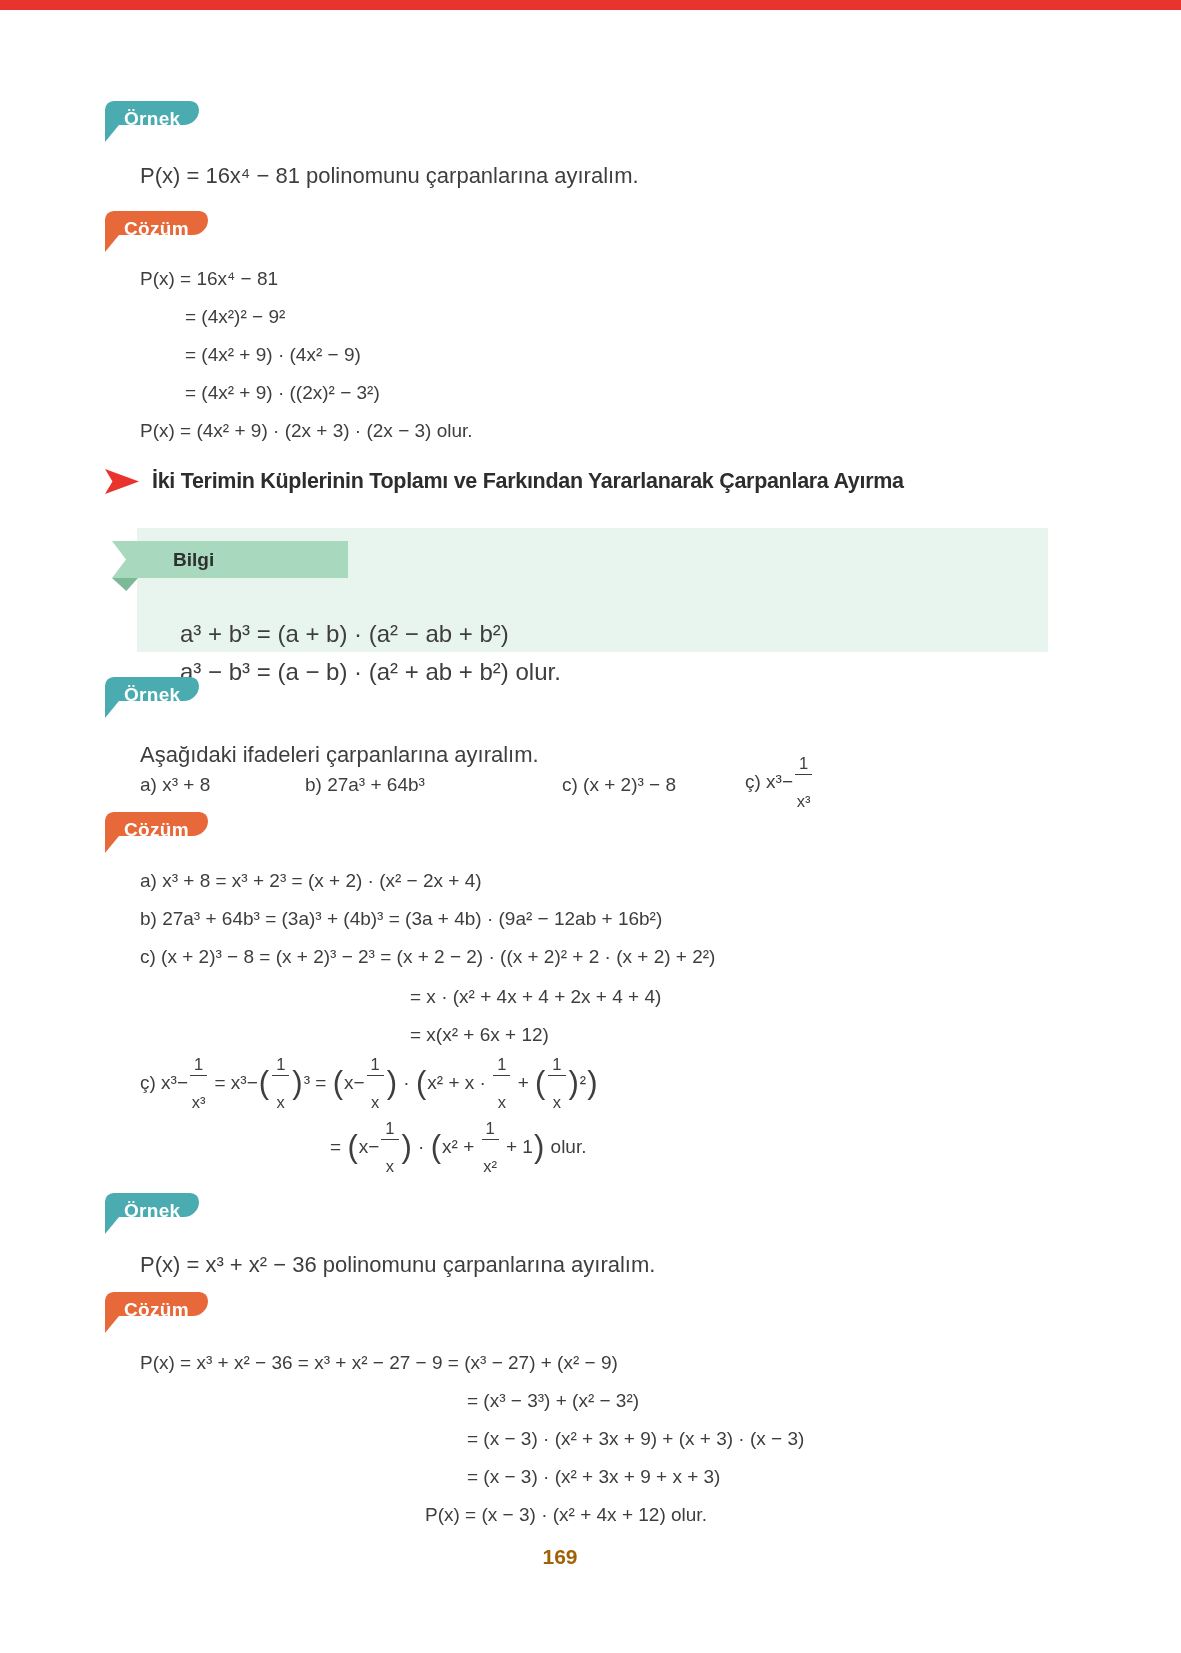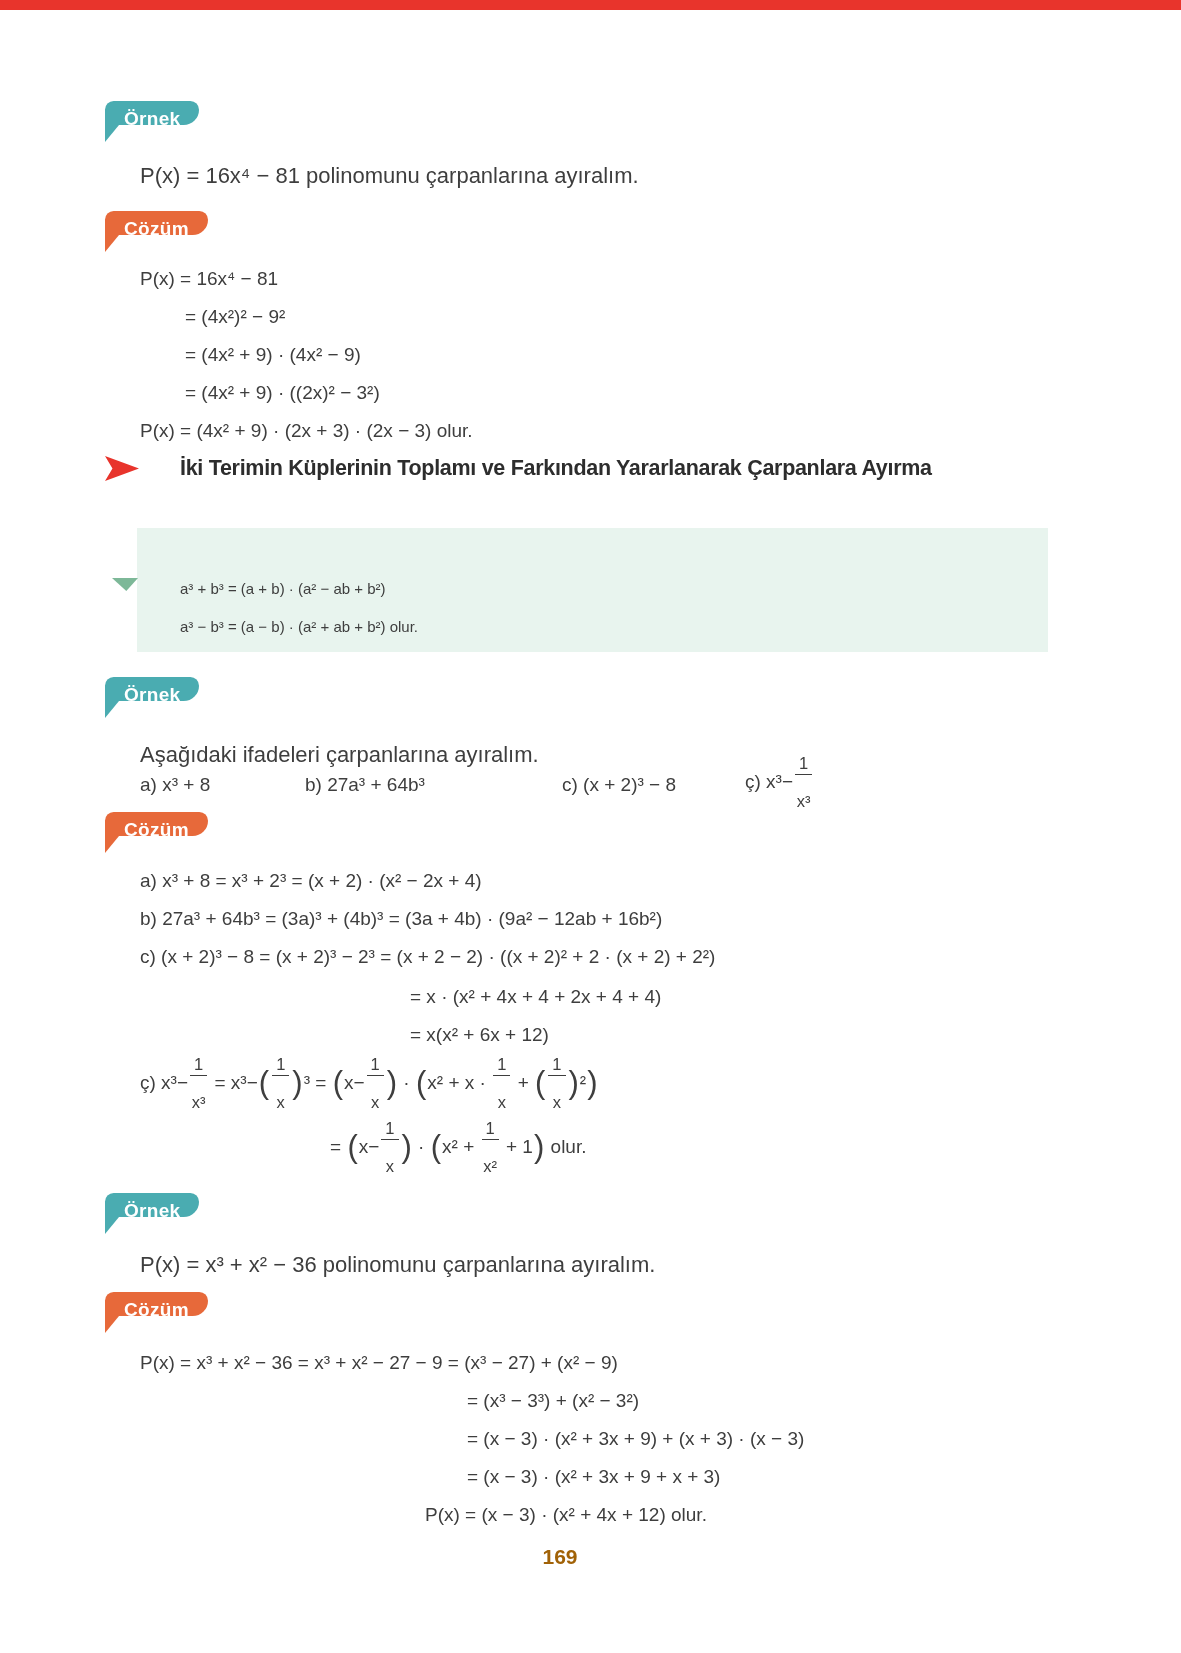--- a/index.html
+++ b/index.html
@@ -41,21 +41,21 @@
   .ribbon{
     position:absolute;left:-25px;top:13px;height:37px;line-height:37px;width:236px;
     background:#a8d9bf;color:#2f2f2f;font-weight:bold;font-size:19px;padding-left:61px;
     clip-path:polygon(0 0,100% 0,100% 100%,0 100%,14px 50%);
     box-sizing:border-box;
   }
   .fold{
     position:absolute;left:-25px;top:50px;width:26px;height:13px;background:#7db898;
     clip-path:polygon(0 0,100% 0,55% 100%);
   }
-  .infoline{position:absolute;font-size:15px;white-space:nowrap;}
+  .infoline{position:absolute;font-size:24px;white-space:nowrap;margin-top:40px;}
 
   
   .mathline{position:absolute;display:flex;align-items:center;font-size:19px;}
   .mathline .t{white-space:pre;}
   .frac{
     display:inline-flex;flex-direction:column;align-items:center;justify-content:center;
     font-size:16.5px;line-height:1.12;margin:0 2px;vertical-align:middle;
   }
   .frac .num{display:block;padding:0 4px 1px;border-bottom:1.5px solid #3e3e3e;}
   .frac .den{display:block;padding-top:17px;}
@@ -78,26 +78,27 @@
 
 <div class="tab orange" style="left:105px;top:211px;">
   <span>Çözüm</span>
 </div>
 <div class="eq" style="left:140px;top:268px;">P(x) = 16x⁴ − 81</div>
 <div class="eq" style="left:185px;top:306px;">= (4x²)² − 9²</div>
 <div class="eq" style="left:185px;top:344px;">= (4x² + 9) · (4x² − 9)</div>
 <div class="eq" style="left:185px;top:382px;">= (4x² + 9) · ((2x)² − 3²)</div>
 <div class="eq" style="left:140px;top:420px;">P(x) = (4x² + 9) · (2x + 3) · (2x − 3) olur.</div>
 
-<div class="heading" style="left:105px;top:456px;gap:28px;">
+<div class="heading" style="left:105px;top:469px;">
   <span class="arrow"></span>
   <span>İki Terimin Küplerinin Toplamı ve Farkından Yararlanarak Çarpanlara Ayırma</span>
 </div>
 
 <div class="infobox">
+  <div class="ribbon">Bilgi</div>
   <div class="fold"></div>
   <div class="infoline" style="left:43px;top:52px;">a³ + b³ = (a + b) · (a² − ab + b²)</div>
   <div class="infoline" style="left:43px;top:90px;">a³ − b³ = (a − b) · (a² + ab + b²) olur.</div>
 </div>
 
 <div class="tab teal" style="left:105px;top:677px;">
   <span>Örnek</span>
 </div>
 <div class="prompt" style="left:140px;top:742px;">Aşağıdaki ifadeleri çarpanlarına ayıralım.</div>
 <div class="eq" style="left:140px;top:774px;">a) x³ + 8</div>

